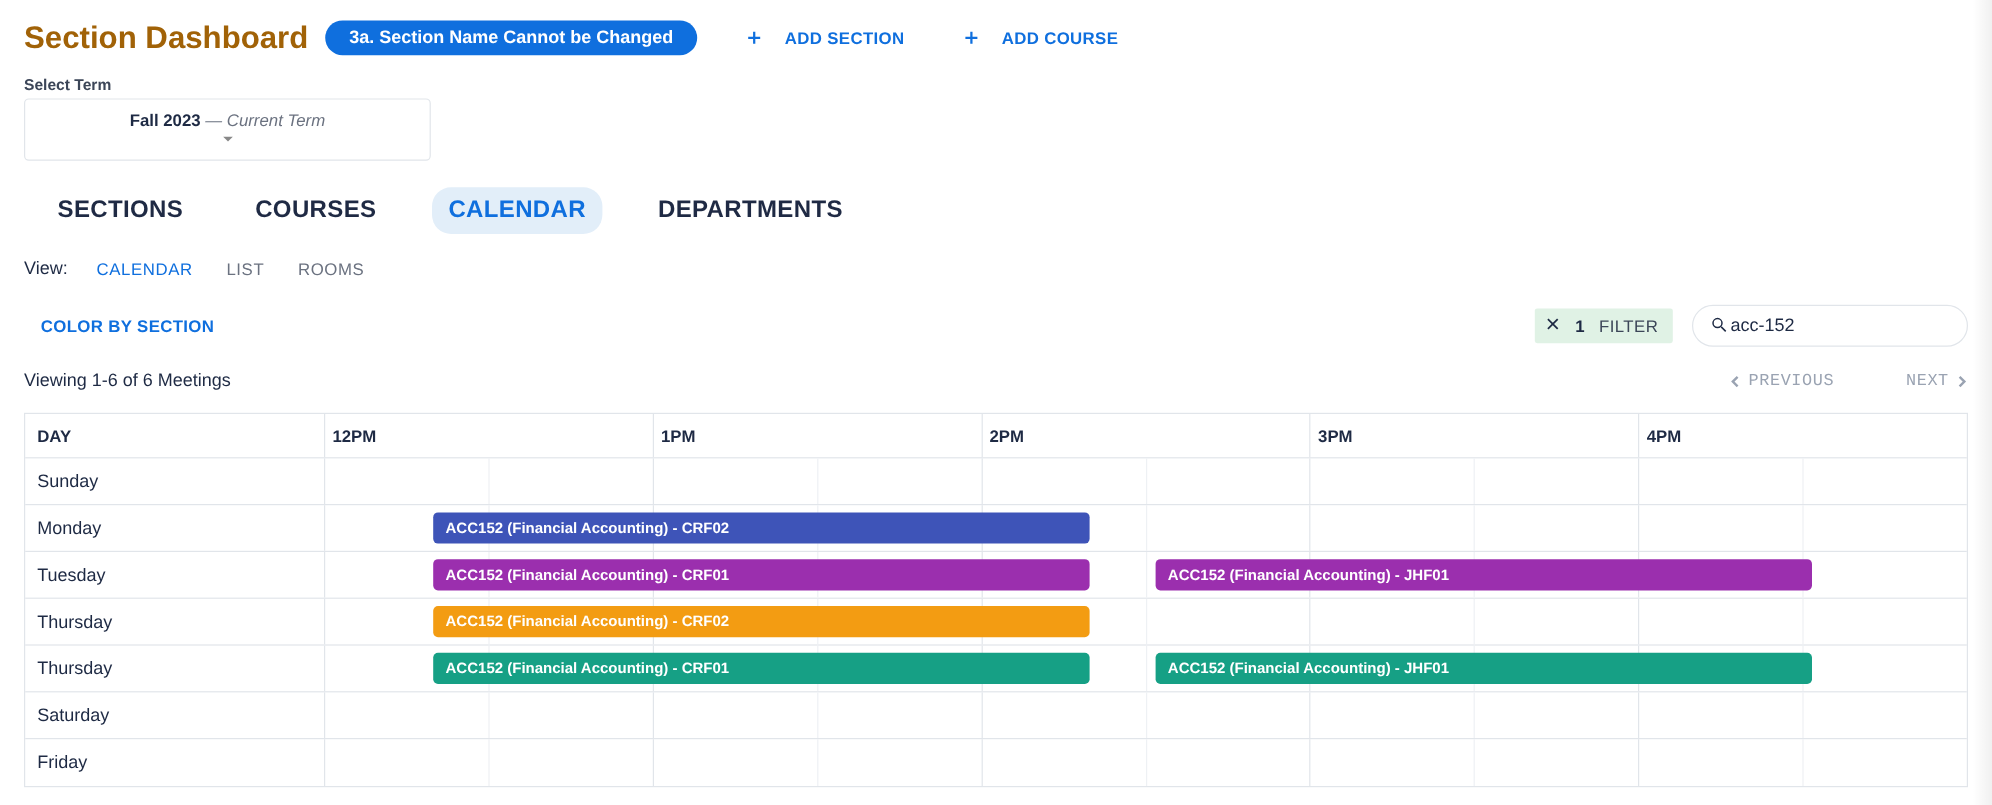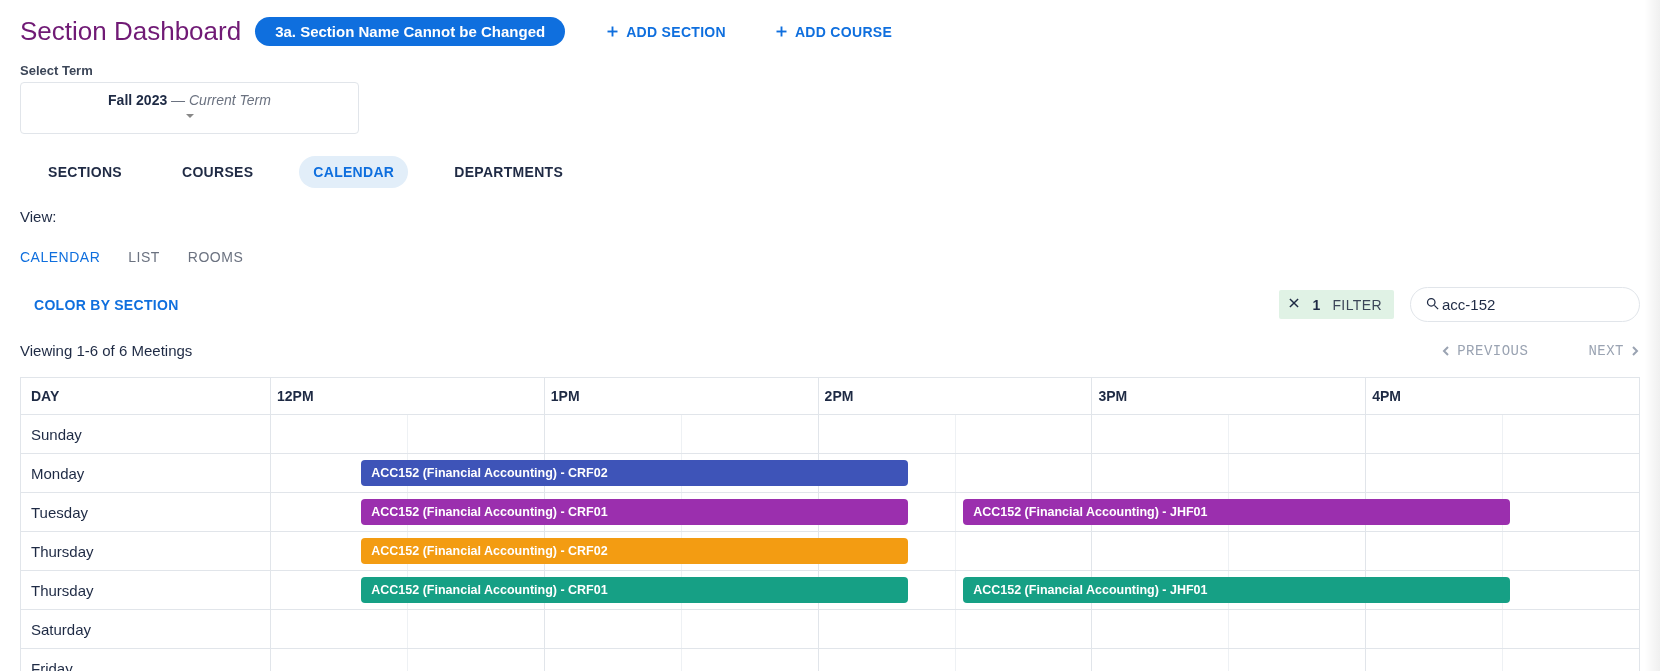--- a/index.html
+++ b/index.html
@@ -38,37 +38,37 @@
   }
 
   
   .header-row{
     display:flex;
     align-items:center;
     gap:14px;
   }
   .page-title{
     font-size:26px;
-    font-weight:400;
-    color:#701a75;
+    font-weight:700;
+    color:#a16207;
     margin:0;
   }
   .step-badge{
     background:var(--badge-bg);
     color:#fff;
     font-weight:700;
     font-size:15px;
     padding:6px 20px;
     border-radius:18px;
     white-space:nowrap;
   }
   .header-action{
     display:inline-flex;
     align-items:center;
-    gap:6px;
+    gap:18px;
     color:var(--blue);
     font-weight:700;
     font-size:14px;
     text-transform:uppercase;
     letter-spacing:.3px;
     padding:4px 8px;
     cursor:pointer;
     margin-left:18px;
   }
   .header-action svg{width:15px;height:15px;display:block;}
@@ -99,39 +99,38 @@
 
   
   .tabs{
     display:flex;
     gap:32px;
     margin-top:22px;
     padding-left:14px;
   }
   .tab{
     font-weight:700;
-    font-size:14px;
+    font-size:20px;
     color:var(--navy-text);
     letter-spacing:.3px;
     padding:8px 14px;
     border-radius:16px;
     cursor:pointer;
   }
   .tab.active{
     background:var(--tab-active-bg);
     color:var(--blue);
   }
 
   
   .view-row{
     display:flex;
-    align-items:flex-start;
+    align-items:center;
     gap:24px;
     margin-top:20px;
-    flex-direction:column;
   }
   .view-row .view-label{font-weight:400;color:#1e2a44;font-size:15px;}
   .view-opt{
     font-size:14px;
     font-weight:400;
     letter-spacing:.5px;
     color:#6b7280;
     cursor:pointer;
   }
   .view-opt.active{color:var(--blue);}

